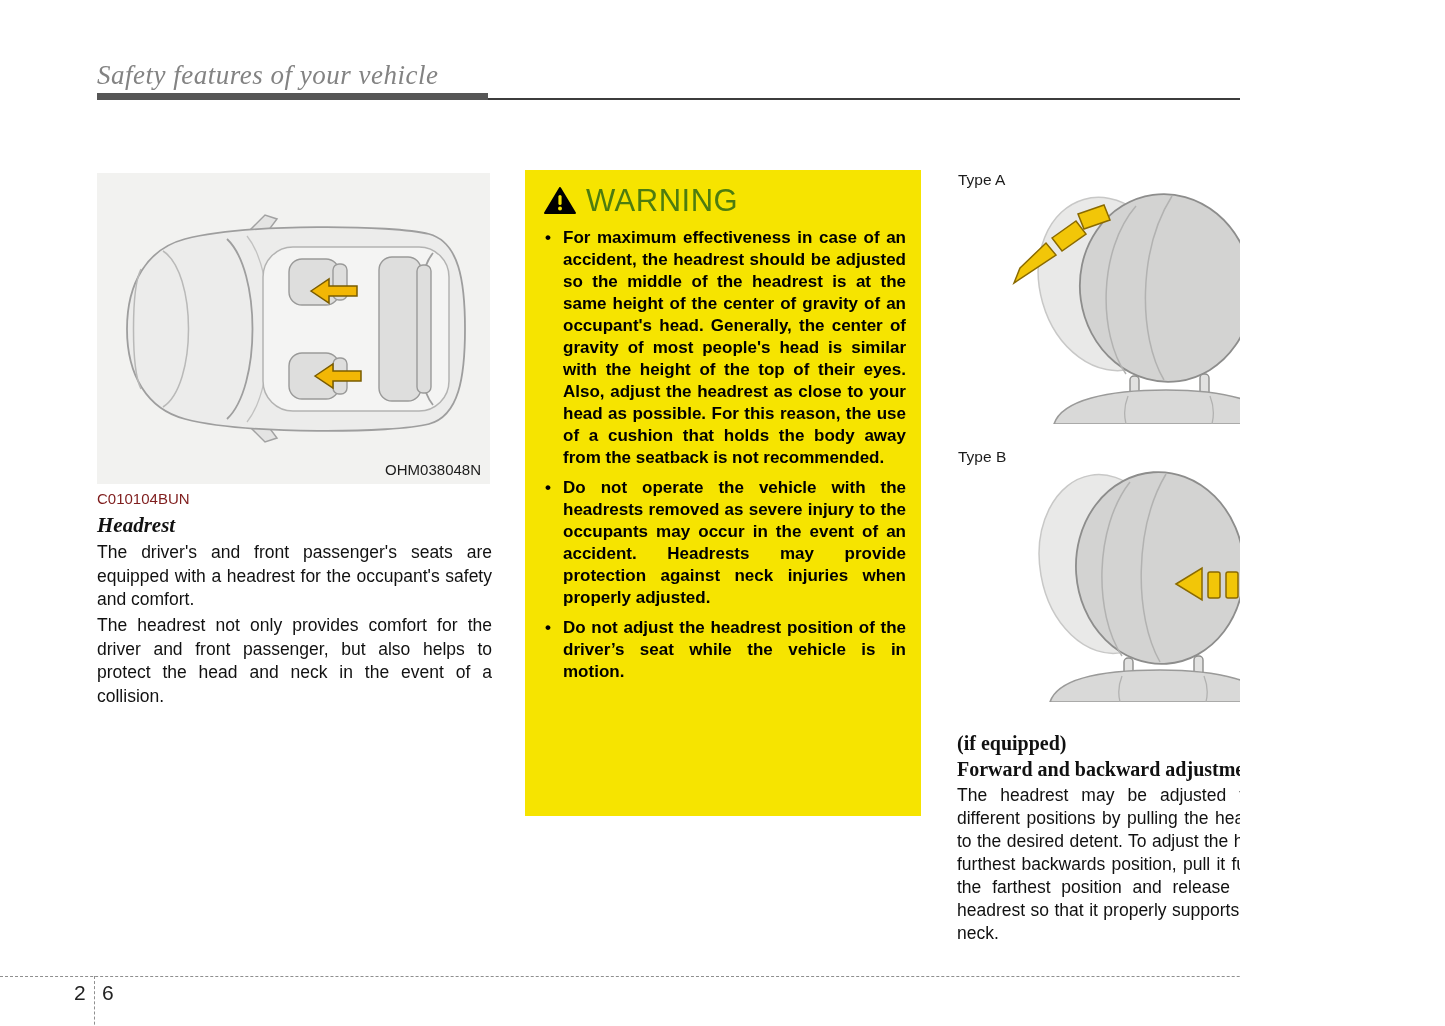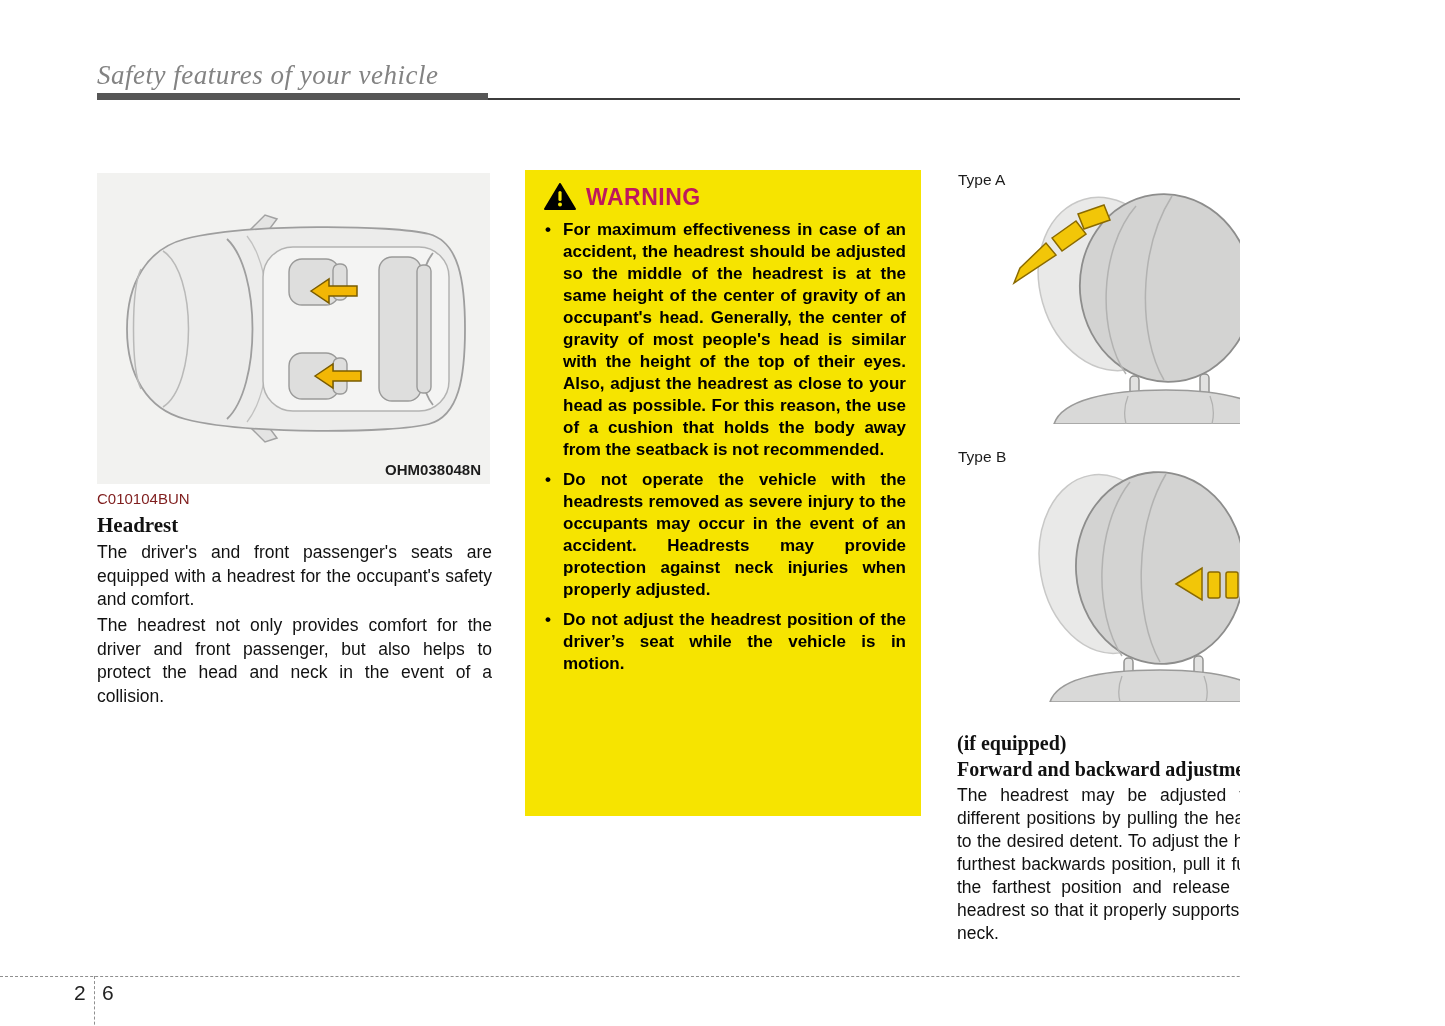--- a/index.html
+++ b/index.html
@@ -8,31 +8,31 @@
   .page { position:relative; width:1240px; height:1026px; background:#ffffff; overflow:hidden;margin-top:24px; }
 
   
   .header-title { position:absolute; left:97px; top:36px; font-family:"Liberation Serif", serif; font-style:italic; font-size:27px; color:#838383; letter-spacing:0.5px; }
   .header-thinline { position:absolute; left:97px; top:74px; width:1251px; height:2px; background:#3c3c3c; }
   .header-bar { position:absolute; left:97px; top:69px; width:391px; height:7px; background:#565656; }
 
   
   .img-box { position:absolute; left:97px; top:149px; width:393px; height:311px; background:#f2f2f0; }
   .fig-code { position:absolute; font-size:15px; color:#1c1c1c; }
-  .img-box .fig-code { right:9px; bottom:6px;font-weight:bold; }
+  .img-box .fig-code { right:9px; bottom:6px; }
   .section-code { position:absolute; left:97px; top:466px; font-size:15px; color:#7f1d1d; }
-  .left-heading { position:absolute; left:97px; top:489px; font-family:"Liberation Serif", serif; font-weight:bold; font-size:21px; color:#111; }
+  .left-heading { position:absolute; left:97px; top:489px; font-family:"Liberation Serif", serif; font-weight:bold; font-style:italic; font-size:21px; color:#111; }
   .body-para { position:absolute; width:395px; font-size:17.5px; line-height:23.5px; text-align:justify; color:#111; }
   .left-para-1 { left:97px; top:517px; }
   .left-para-2 { left:97px; top:590px; }
 
   
   .warning-box { position:absolute; left:525px; top:146px; width:396px; height:646px; background:#f6e400; padding:13px 15px 10px 15px; overflow:hidden; }
   .warning-head { display:flex; align-items:center; gap:10px; margin-left:4px; }
-  .warning-title { font-size:23px; font-weight:bold; color:#be185d; letter-spacing:0.5px; }
+  .warning-title { font-size:31px; font-weight:normal; color:#4d7c0f; letter-spacing:0.5px; }
   .warning-list { list-style:none; margin-top:6px; }
   .warning-list li { position:relative; padding-left:23px; font-weight:bold; font-size:17px; line-height:22px; text-align:justify; color:#000; margin-top:8px; }
   .warning-list li::before { content:"\2022"; position:absolute; left:5px; top:0; font-size:17px; }
 
   
   .type-label { position:absolute; font-size:15.5px; color:#1c1c1c; }
   .type-a-label { left:958px; top:147px; }
   .type-b-label { left:958px; top:424px; }
   .fig-a { position:absolute; left:958px; top:160px; width:390px; height:240px; }
   .fig-b { position:absolute; left:958px; top:438px; width:390px; height:240px; }

